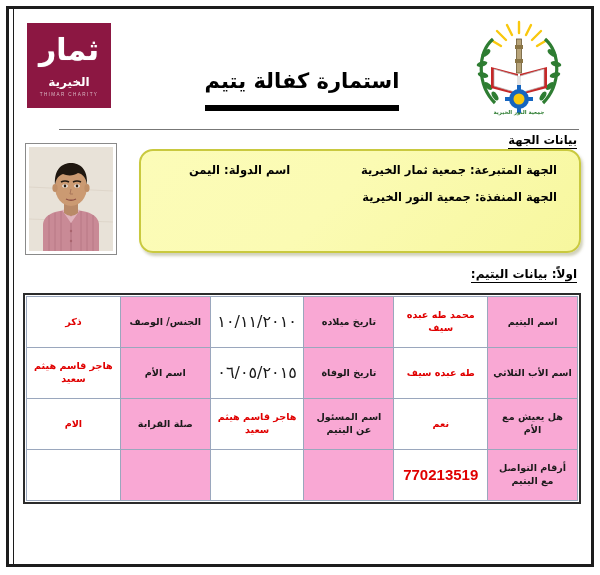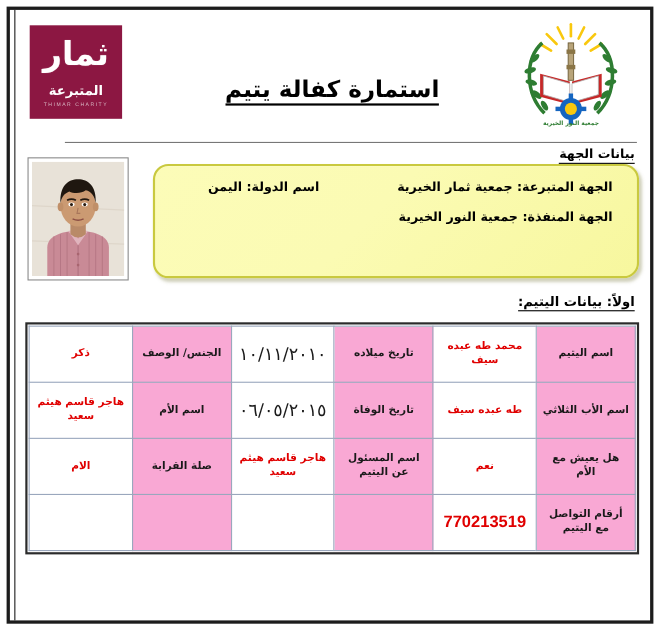--- a/index.html
+++ b/index.html
@@ -86,22 +86,22 @@
     left: 0;
     right: 0;
     top: 52px;
     text-align: center;
     font-size: 21px;
     font-weight: bold;
     color: #000000;
     letter-spacing: 0;
   }
   .doc-title span {
-    border-bottom: 2px solid #000000;
-    padding-bottom: 1px;
+    border-bottom: 6px solid #000000;
+    padding-bottom: 12px;
   }
 
   
   .logo-noor {
     position: absolute;
     right: 18px;
     top: 2px;
     width: 96px;
     height: 98px;
   }
@@ -232,21 +232,21 @@
 </head>
 <body>
 
 <div class="page">
   <div class="page-inner-rule"></div>
 
   <div class="header">
 
     <div class="logo-thimar">
       <div class="calligraphy">ثمار</div>
-      <div class="sub-ar">المتبرعة</div>
+      <div class="sub-ar">الخيرية</div>
       <div class="sub-en">THIMAR CHARITY</div>
     </div>
 
     <div class="doc-title">
       <span>استمارة كفالة يتيم</span>
     </div>
 
     <div class="logo-noor">
       <svg width="96" height="98" viewBox="0 0 96 98" xmlns="http://www.w3.org/2000/svg">
 

